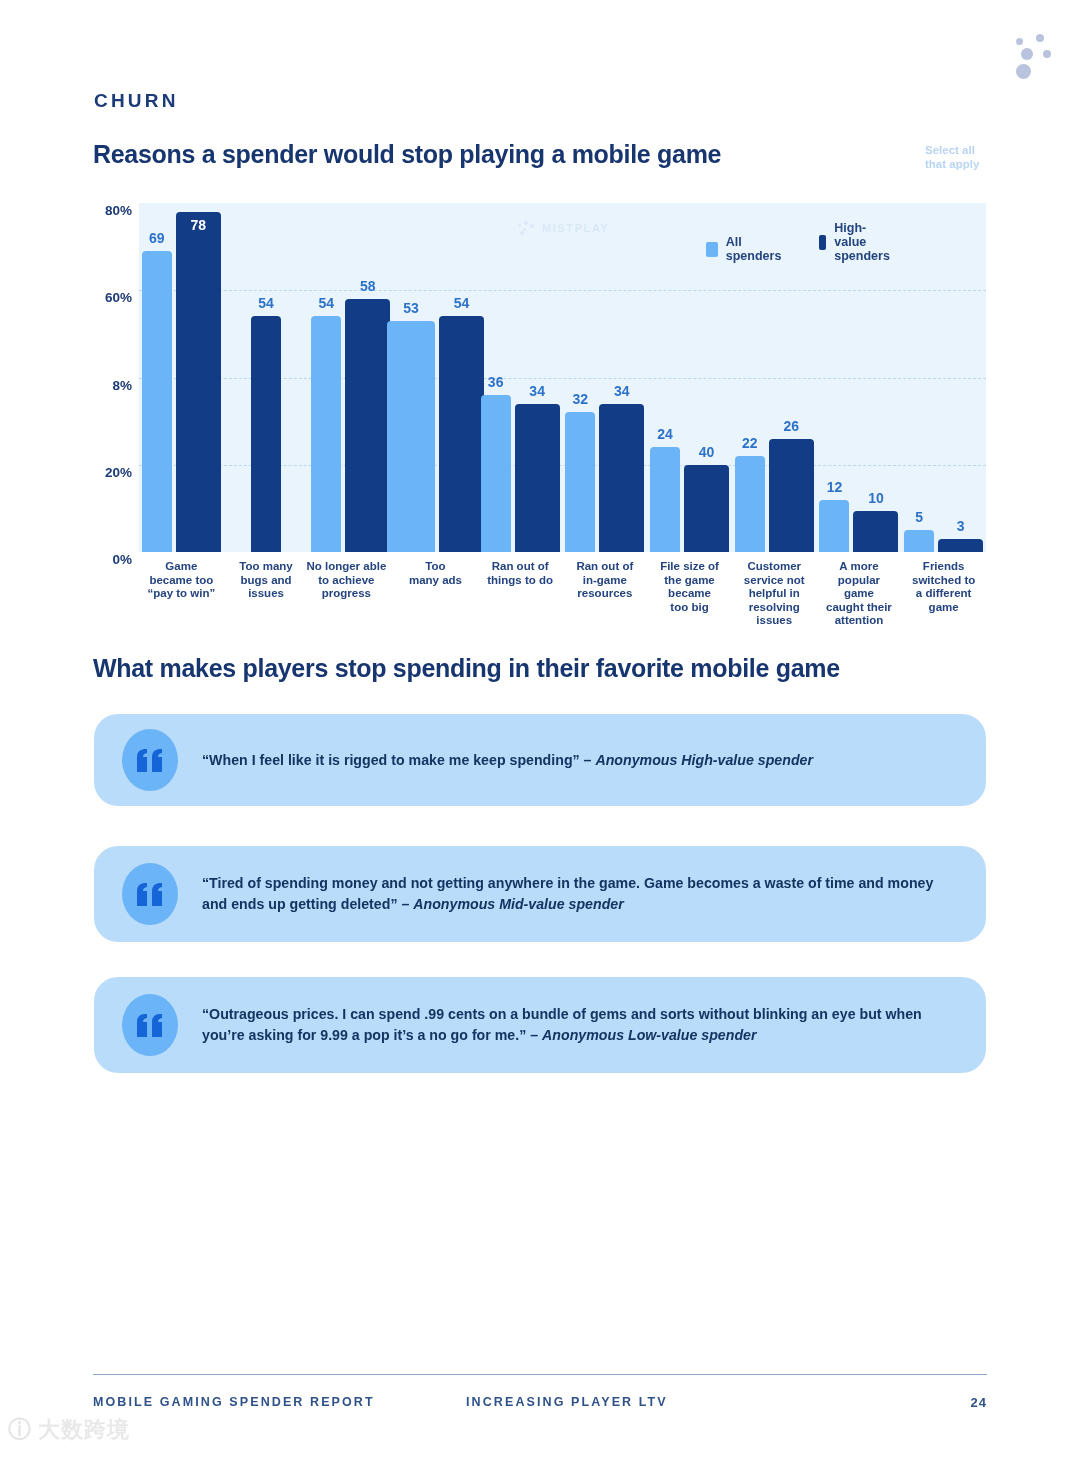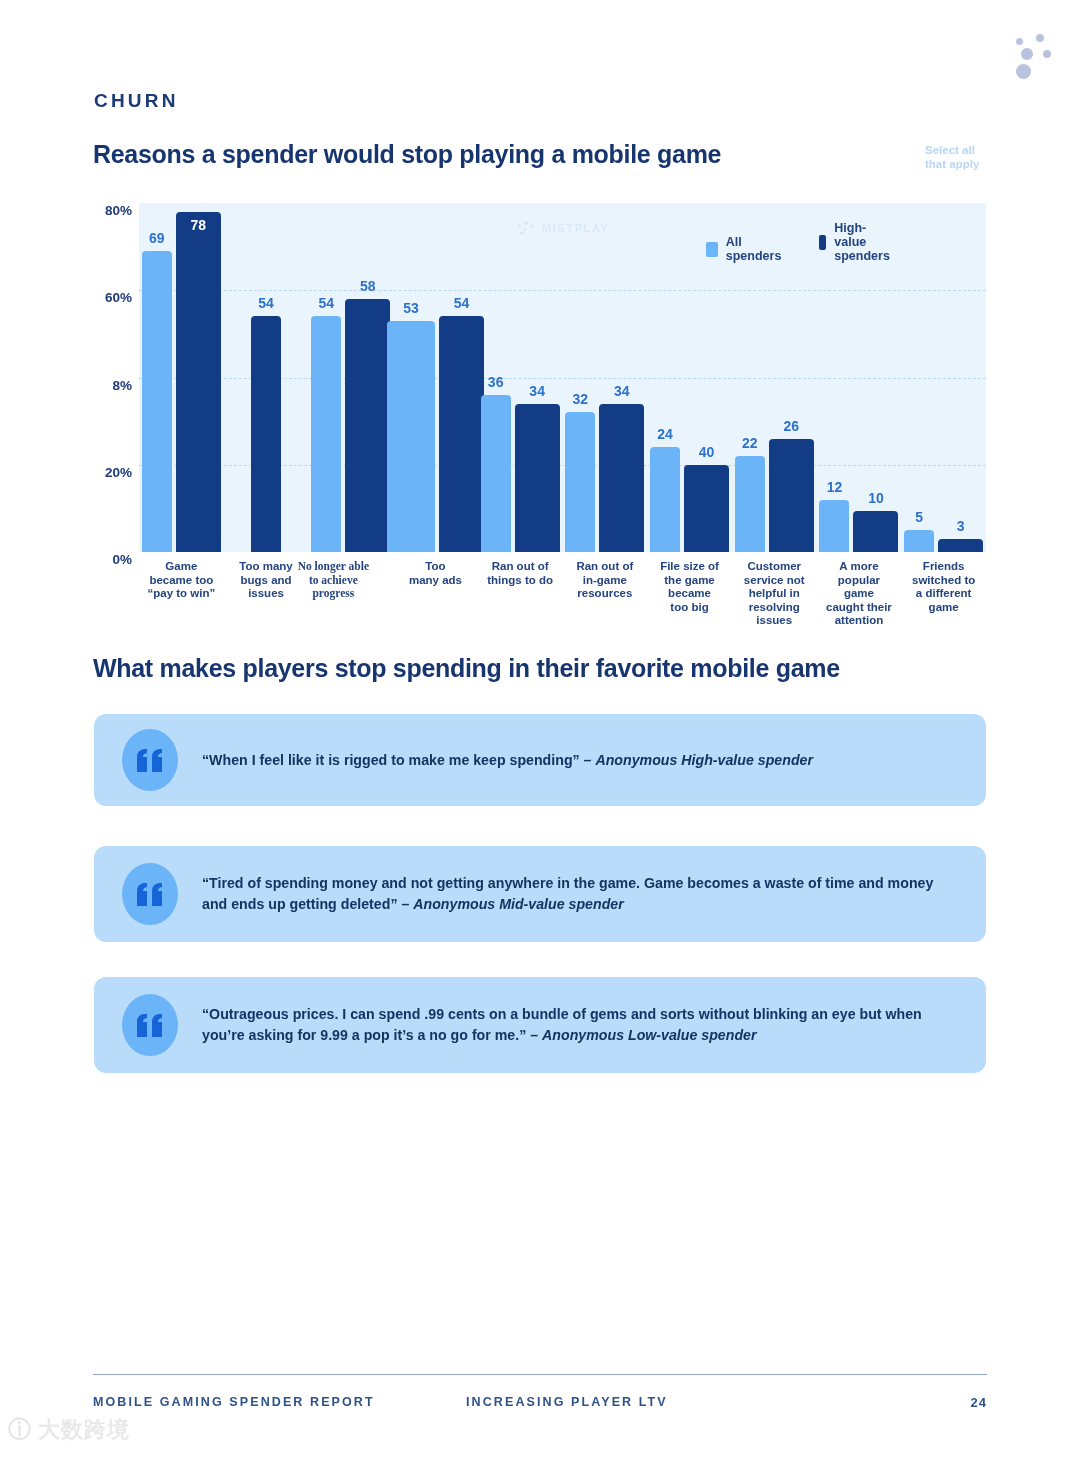--- a/index.html
+++ b/index.html
@@ -107,21 +107,21 @@
   }
   .legend-item { display: flex; align-items: center; gap: 8px; }
   .legend-swatch { width: 15px; height: 15px; border-radius: 2px; }
   .legend-swatch.light { background: #6cb4f8; }
   .legend-swatch.dark { background: #123c85; }
   .legend-text { font-size: 12.5px; font-weight: 600; color: #24447f; }
 
   
   .quote {
     position: absolute; left: 94px; width: 892px;
-    background: #b9dcfb; border-radius: 12px;
+    background: #b9dcfb; border-radius: 24px;
     display: flex; align-items: center;
   }
   .quote-mark {
     flex: 0 0 auto; margin-left: 28px;
     width: 56px; height: 62px; border-radius: 50%;
     background: #6cb4f8;
     display: flex; align-items: center; justify-content: center;
   }
   .quote-mark svg { display: block; }
   .quote-body {
@@ -273,21 +273,21 @@
         <div class="xlabel" style="left: 0px; width: 84.7px;">
           <div>Game</div>
           <div>became too</div>
           <div>“pay to win”</div>
         </div>
         <div class="xlabel" style="left: 84.7px; width: 84.7px;">
           <div>Too many</div>
           <div>bugs and</div>
           <div>issues</div>
         </div>
-        <div class="xlabel" style="left: 152px; width: 84.7px; font-family: Liberation Serif, serif;">
+        <div class="xlabel" style="left: 165px; width: 84.7px;">
           <div>No longer able</div>
           <div>to achieve</div>
           <div>progress</div>
         </div>
         <div class="xlabel" style="left: 254.1px; width: 84.7px;">
           <div>Too</div>
           <div>many ads</div>
         </div>
         <div class="xlabel" style="left: 338.8px; width: 84.7px;">
           <div>Ran out of</div>

